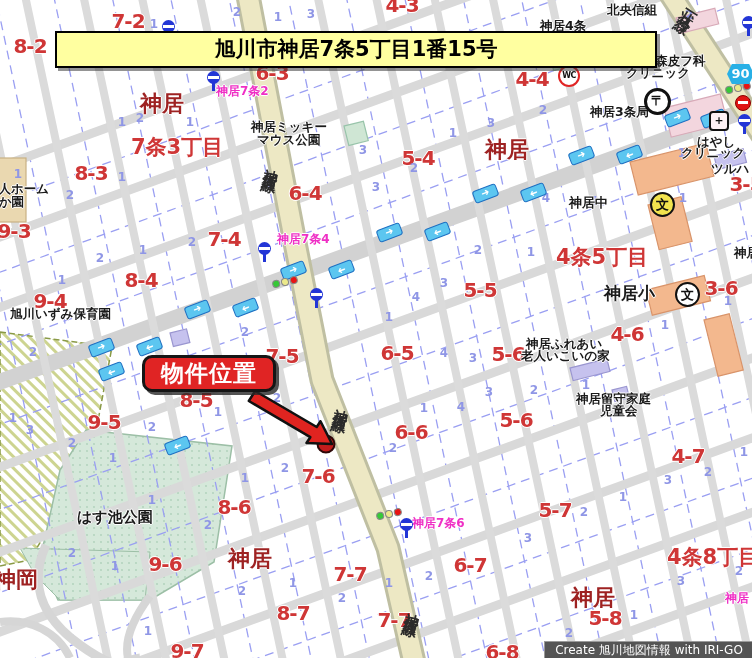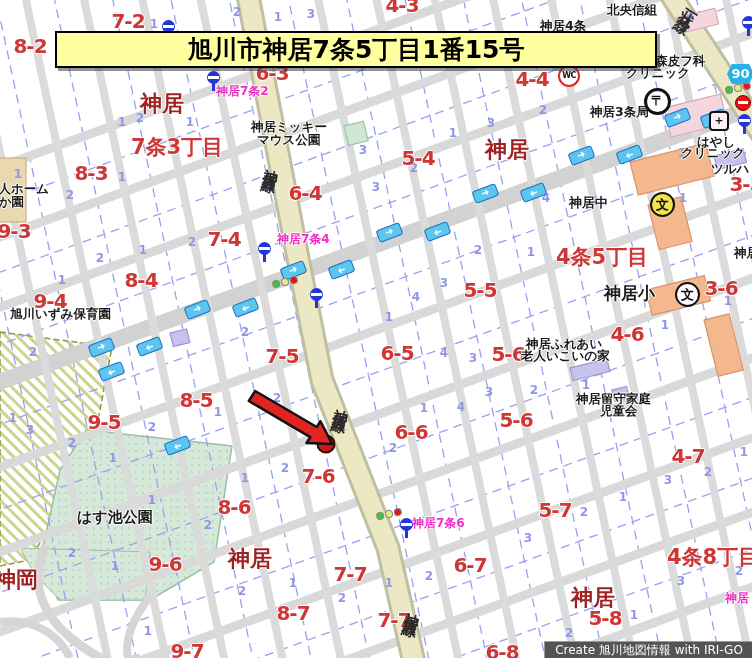--- a/index.html
+++ b/index.html
@@ -32,21 +32,21 @@
     color:#111;font-size:13px;font-weight:bold;text-align:center;line-height:20px;}
   .hosp{position:absolute;width:16px;height:16px;border-radius:4px;background:#fdf0f4;border:2px solid #111;
     color:#111;font-size:12px;font-weight:bold;text-align:center;line-height:15px;}
   .school{position:absolute;width:21px;height:21px;border-radius:50%;background:#fff;border:2px solid #111;
     color:#111;font-size:13px;font-weight:bold;text-align:center;line-height:21px;}
   .school.yellow{background:#f2e34e;}
   .badge90{position:absolute;left:727px;top:64px;width:27px;height:20px;background:#29b0e6;color:#fff;
     font-weight:bold;font-size:13px;text-align:center;line-height:20px;z-index:3;
     clip-path:polygon(18% 0,82% 0,100% 50%,82% 100%,18% 100%,0 50%);}
   .banner{position:absolute;left:55px;top:31px;width:598px;height:33px;background:#ffffa0;border:2px solid #000;
-    box-shadow:3px 3px 0 rgba(60,60,60,.55);color:#000;font-size:25px;font-weight:bold;text-align:center;
+    box-shadow:3px 3px 0 rgba(60,60,60,.55);color:#000;font-size:21px;font-weight:bold;text-align:center;
     line-height:33px;z-index:6;}
   .callout{position:absolute;left:142px;top:355px;width:128px;height:31px;background:#e02424;border:3px solid #151515;
     border-radius:10px;box-shadow:3px 3px 0 rgba(40,40,40,.8);color:#fff;font-size:23px;font-weight:bold;
     text-align:center;line-height:31px;z-index:5;letter-spacing:1px;}
   .callout-arrow{position:absolute;left:0;top:0;z-index:4;}
   .credit{position:absolute;left:544px;top:641px;width:208px;height:17px;background:rgba(72,72,72,.93);
     border:1px solid #9a9a9a;color:#fff;font-size:12px;text-align:center;line-height:16px;z-index:7;}
   .z1{z-index:1;}
 </style>
 </head>
@@ -327,17 +327,18 @@
       <div class="hosp" style="left: 709px; top: 111px;">＋</div>
       <div class="school yellow" style="left: 650px; top: 192px;">文</div>
       <div class="school" style="left: 675px; top: 282px;">文</div>
     </div>
 
   <svg class="callout-arrow" width="752" height="658" viewBox="0 0 752 658">
     <circle cx="326" cy="444" r="8.5" fill="#c41c1c" stroke="#2d0808" stroke-width="2"></circle>
     <polygon points="248.8,401 310.3,437.2 306.5,443 332,444 320.5,421.2 316.7,427 255.2,391" fill="#e02420" stroke="#111" stroke-width="2.5" stroke-linejoin="round"></polygon>
   </svg>
 
+  <div class="callout">物件位置</div>
   <div class="banner">旭川市神居7条5丁目1番15号</div>
   <div class="badge90">90</div>
   <div class="credit">Create 旭川地図情報 with IRI-GO</div>
 
 </div>
 
 </body></html>

